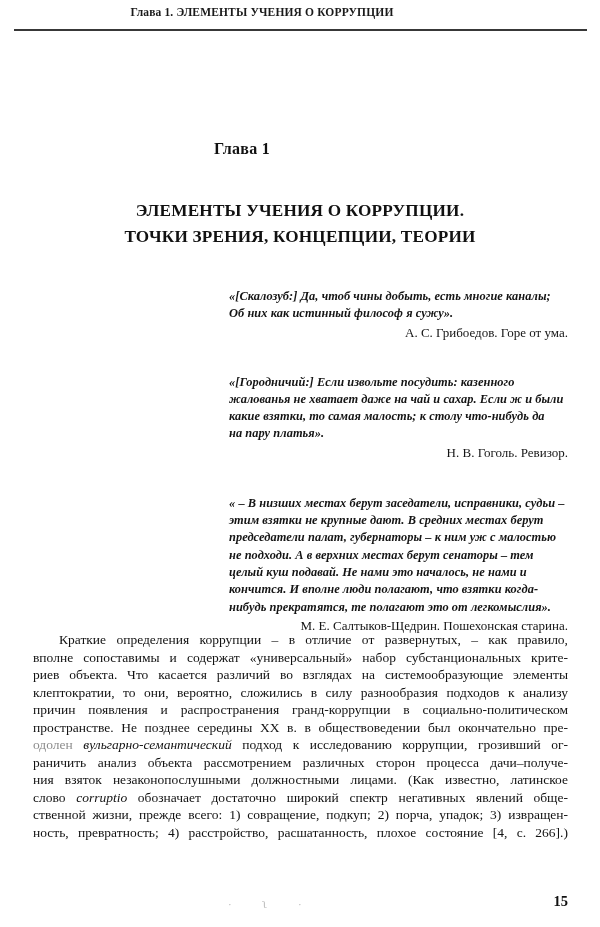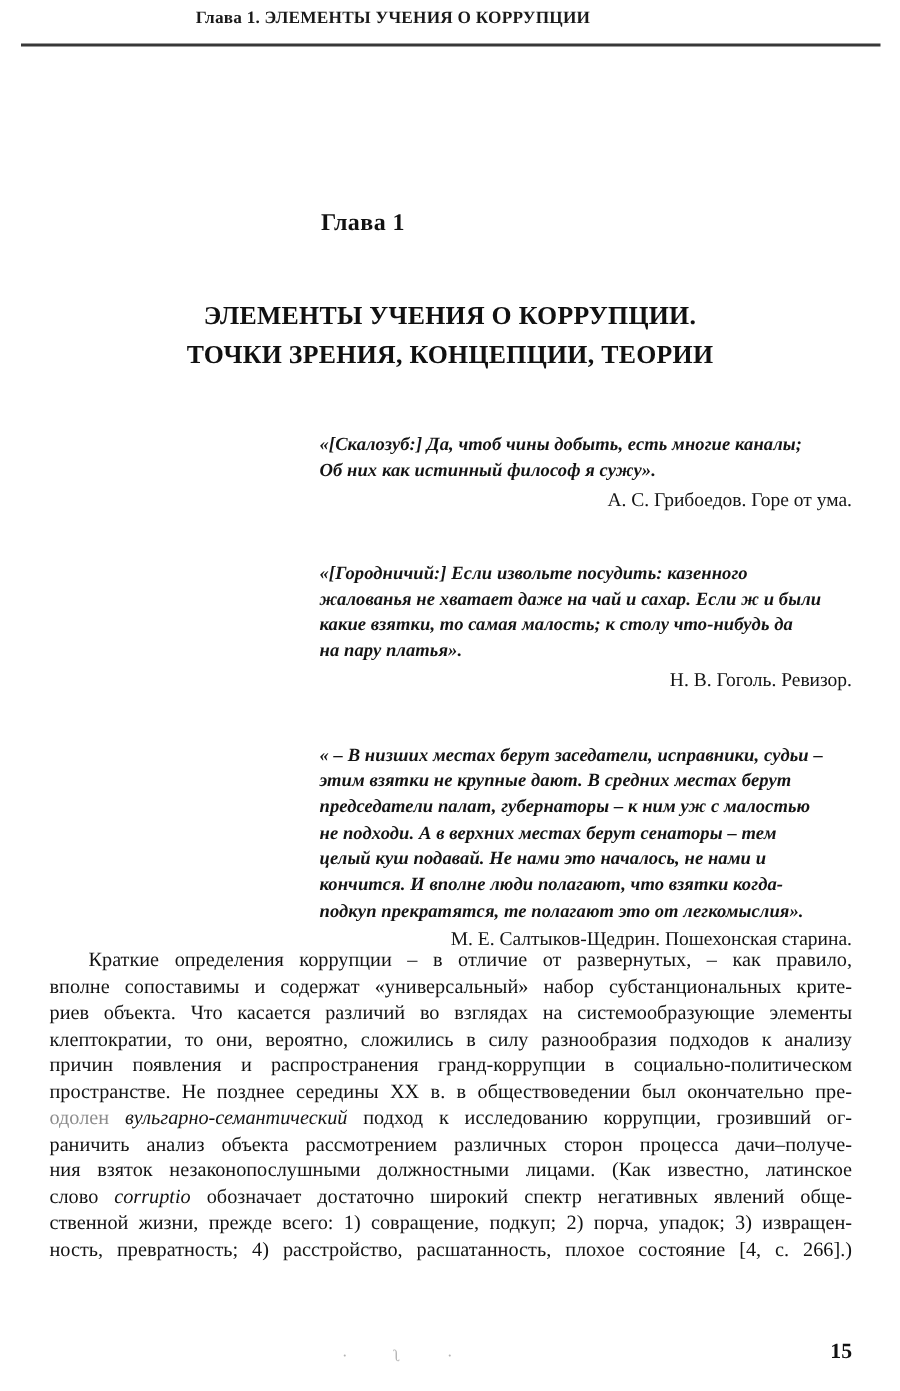--- a/index.html
+++ b/index.html
@@ -70,21 +70,21 @@
   .chapter-title .t-line { display: block; white-space: nowrap; }
 
   
   .epigraphs {
     position: absolute;
     top: 288px;
     left: 213px;
     width: 355px;
   }
 
-  .epigraph { margin-bottom: 19px; }
+  .epigraph { margin-bottom: 19px; margin-left: 16px; }
   .epigraph:last-child { margin-bottom: 0; }
 
   .epigraph .quote {
     font-size: 12.4px;
     font-style: italic;
     font-weight: bold;
     line-height: 17.3px;
     text-align: justify;
     text-align-last: left;
     letter-spacing: 0.05px;
@@ -197,21 +197,21 @@
     <div class="ep-gap-2"></div>
 
     <div class="epigraph">
       <div class="quote">
         <span style="display: block;">« – В низших местах берут заседатели, исправники, судьи –</span>
         <span style="display: block;">этим взятки не крупные дают. В средних местах берут</span>
         <span style="display: block;">председатели палат, губернаторы – к ним уж с малостью</span>
         <span style="display: block;">не подходи. А в верхних местах берут сенаторы – тем</span>
         <span style="display: block; font-family: Liberation Serif, serif;">целый куш подавай. Не нами это началось, не нами и</span>
         <span style="display: block;">кончится. И вполне люди полагают, что взятки когда-</span>
-        <span style="display: block;">подкуп прекратятся, те полагают это от легкомыслия».</span>
+        <span style="display: block;">нибудь прекратятся, те полагают это от легкомыслия».</span>
       </div>
       <div class="source">М. Е. Салтыков-Щедрин. Пошехонская старина.</div>
     </div>
 
   </div>
 
   <div class="body-text">
     <p class="para">
       <span class="ln" style="text-align-last: justify;"><span class="indent"></span><span>Краткие определения коррупции – в отличие от развернутых, – как правило,</span></span>
       <span class="ln" style="text-align-last: justify;">вполне сопоставимы и содержат «универсальный» набор субстанциональных крите-</span>

